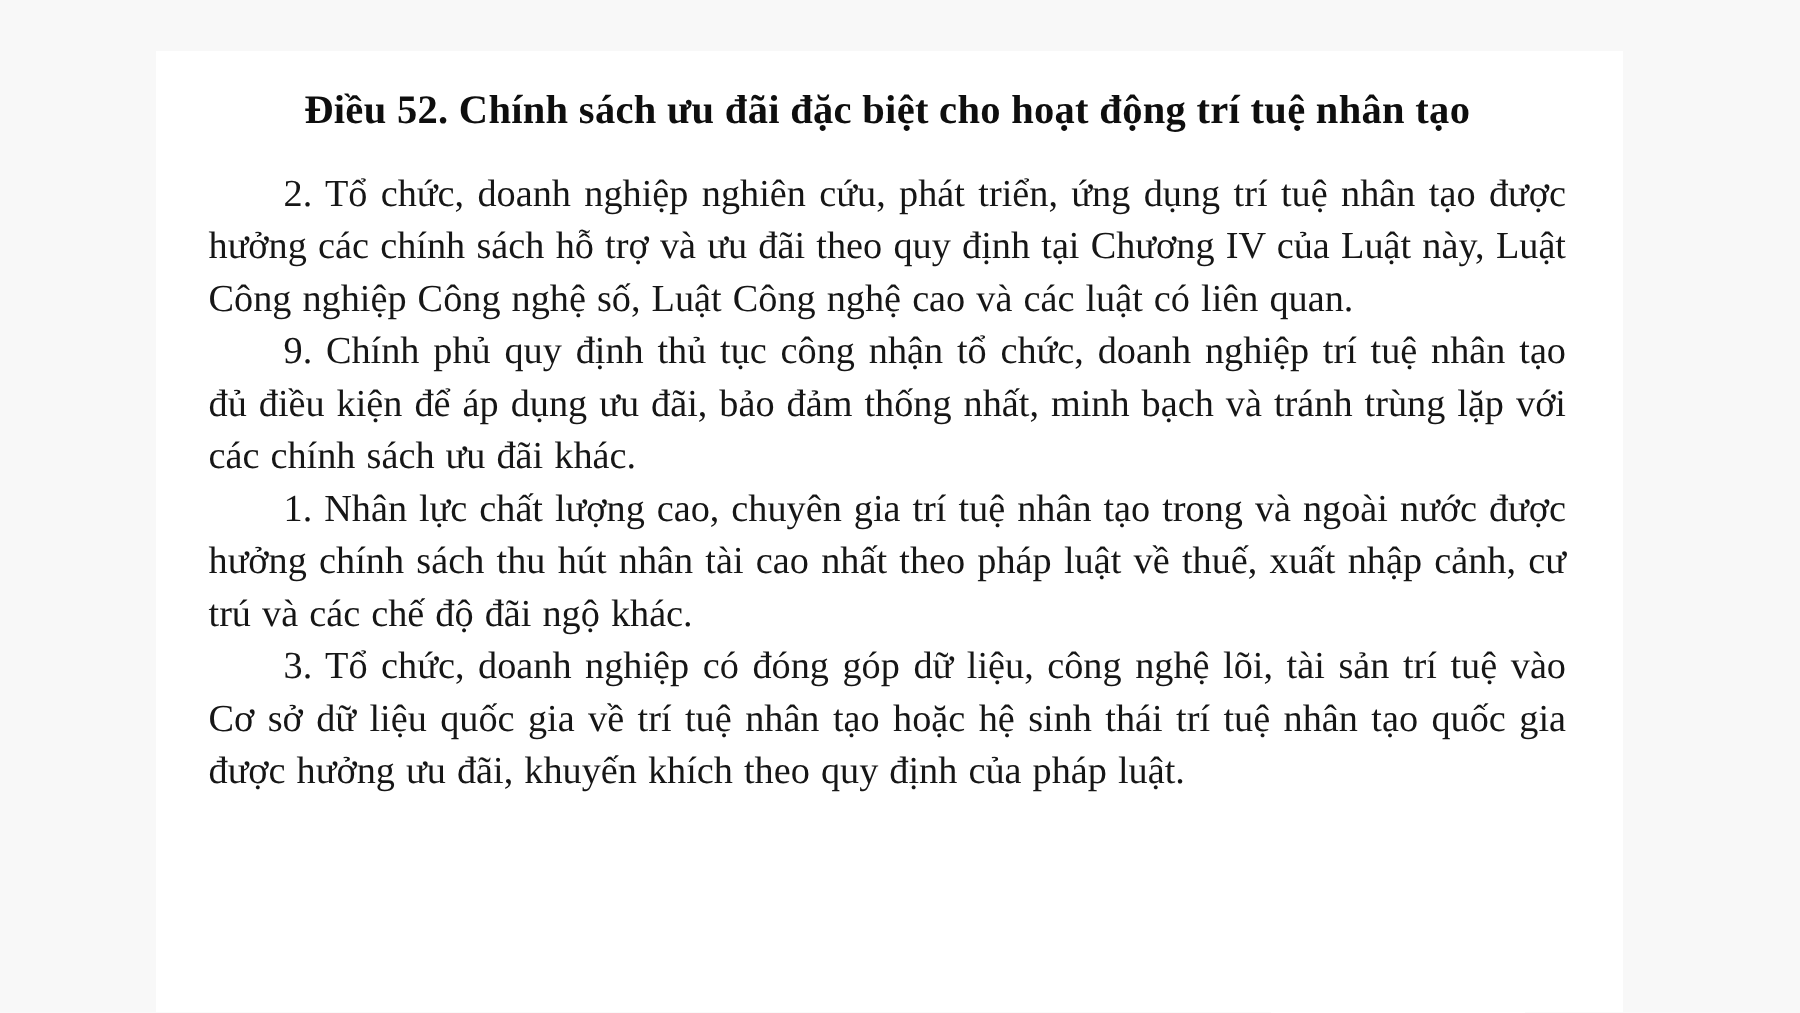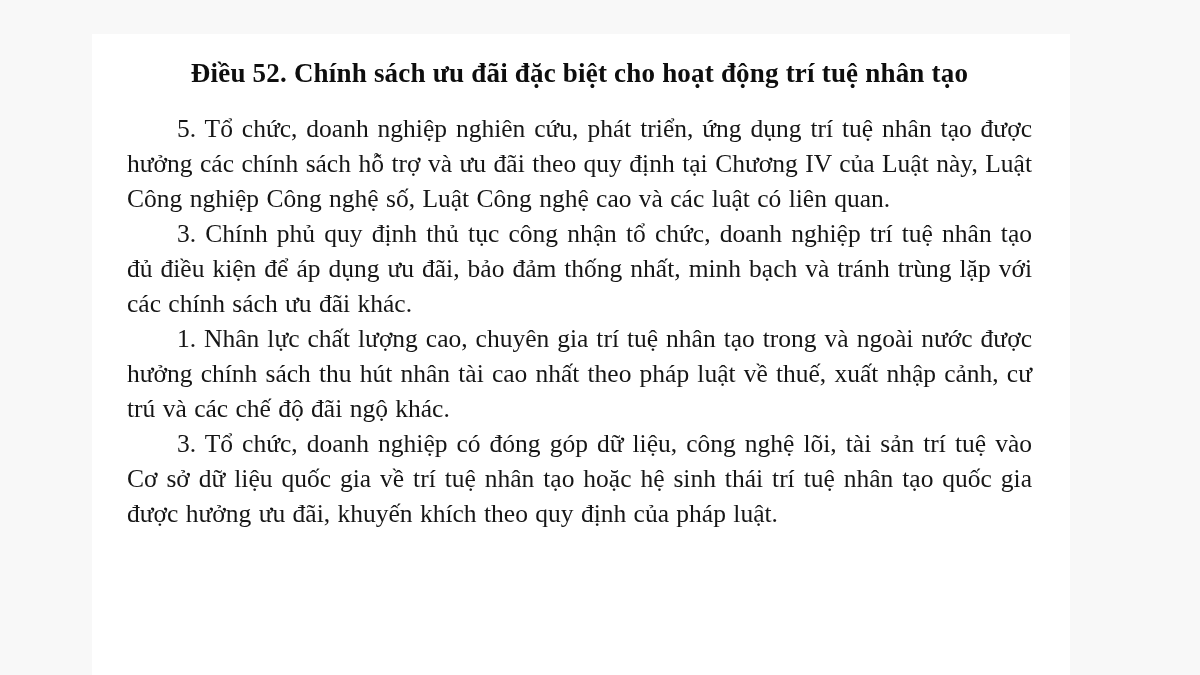--- a/index.html
+++ b/index.html
@@ -11,21 +11,21 @@
     background: #f8f8f8;
     font-family: "Liberation Serif", "DejaVu Serif", serif;
   }
   .canvas {
     position: relative;
     width: 1200px;
     height: 675px;
   }
   .doc-page {
     position: absolute;
-    left: 92px;
+    left: 104px;
     top: 34px;
     width: 978px;
     height: 641px;
     background: #ffffff;
   }
   .doc-content {
     padding: 14px 38px 0 35px;
     color: #151515;
   }
   .doc-title {
@@ -48,19 +48,19 @@
     color: #161616;
   }
 </style>
 </head>
 <body>
 
 <div class="canvas">
   <div class="doc-page">
     <div class="doc-content">
       <h1 class="doc-title">Điều 52. Chính sách ưu đãi đặc biệt cho hoạt động trí tuệ nhân tạo</h1>
-      <p class="doc-para">5. Tổ chức, doanh nghiệp nghiên cứu, phát triển, ứng dụng trí tuệ nhân tạo được hưởng các chính sách hỗ trợ và ưu đãi theo quy định tại Chương IV của Luật này, Luật Công nghiệp Công nghệ số, Luật Công nghệ cao và các luật có liên quan.</p>
-      <p class="doc-para">3. Chính phủ quy định thủ tục công nhận tổ chức, doanh nghiệp trí tuệ nhân tạo đủ điều kiện để áp dụng ưu đãi, bảo đảm thống nhất, minh bạch và tránh trùng lặp với các chính sách ưu đãi khác.</p>
+      <p class="doc-para">2. Tổ chức, doanh nghiệp nghiên cứu, phát triển, ứng dụng trí tuệ nhân tạo được hưởng các chính sách hỗ trợ và ưu đãi theo quy định tại Chương IV của Luật này, Luật Công nghiệp Công nghệ số, Luật Công nghệ cao và các luật có liên quan.</p>
+      <p class="doc-para">9. Chính phủ quy định thủ tục công nhận tổ chức, doanh nghiệp trí tuệ nhân tạo đủ điều kiện để áp dụng ưu đãi, bảo đảm thống nhất, minh bạch và tránh trùng lặp với các chính sách ưu đãi khác.</p>
       <p class="doc-para">1. Nhân lực chất lượng cao, chuyên gia trí tuệ nhân tạo trong và ngoài nước được hưởng chính sách thu hút nhân tài cao nhất theo pháp luật về thuế, xuất nhập cảnh, cư trú và các chế độ đãi ngộ khác.</p>
       <p class="doc-para">3. Tổ chức, doanh nghiệp có đóng góp dữ liệu, công nghệ lõi, tài sản trí tuệ vào Cơ sở dữ liệu quốc gia về trí tuệ nhân tạo hoặc hệ sinh thái trí tuệ nhân tạo quốc gia được hưởng ưu đãi, khuyến khích theo quy định của pháp luật.</p>
     </div>
   </div>
 </div>
 
 </body></html>

